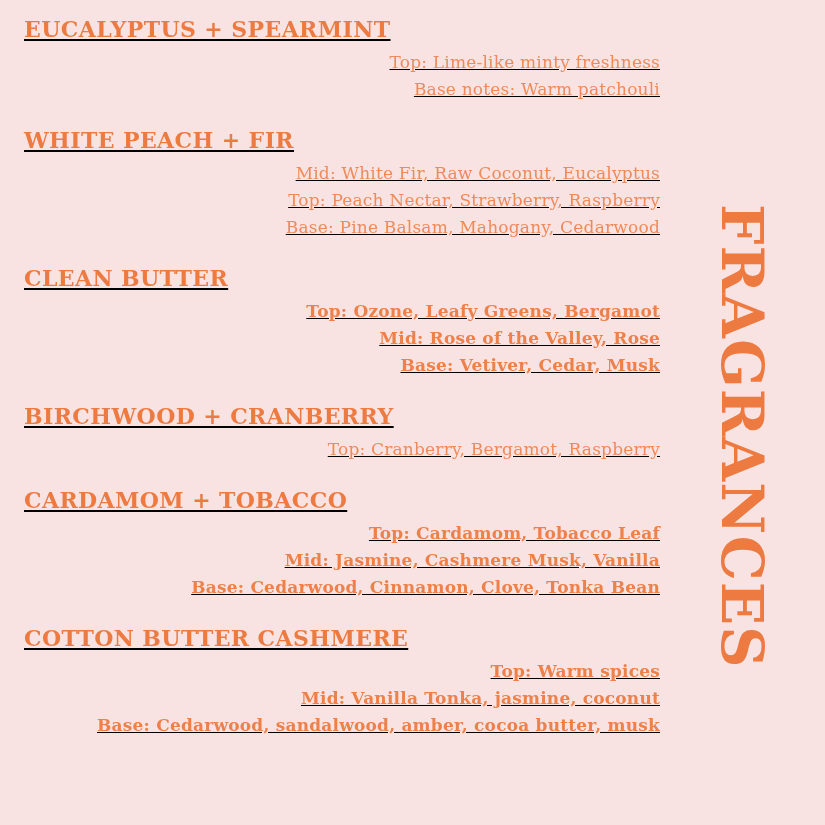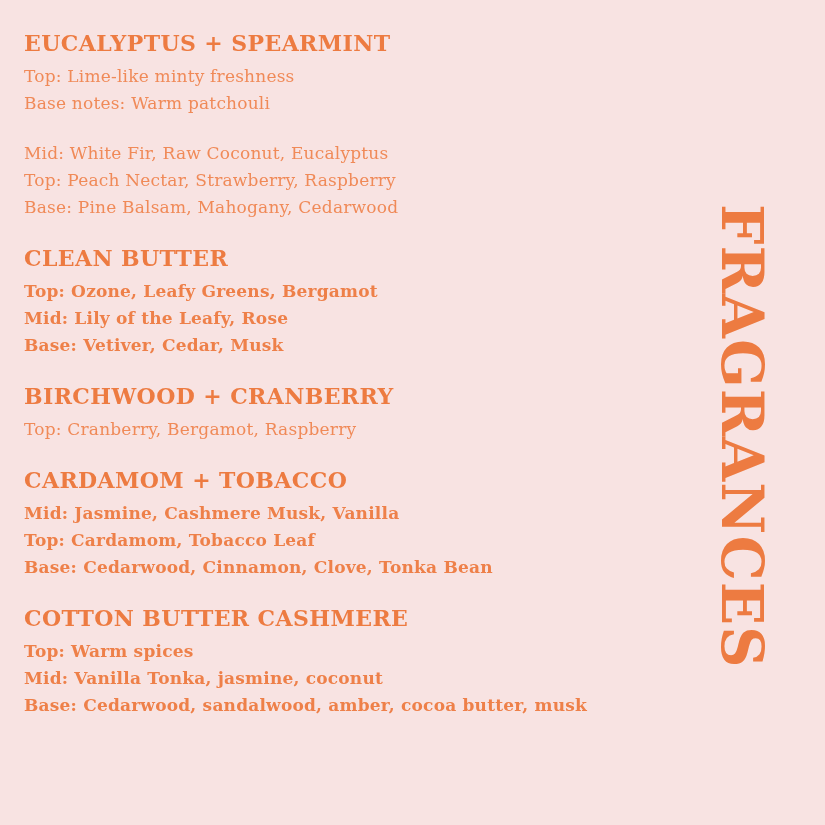--- a/index.html
+++ b/index.html
@@ -13,39 +13,41 @@
     width: 825px;
     height: 825px;
     overflow: hidden;
   }
   body {
     background: var(--background, #F8E3E2);
     font-family: "DejaVu Serif", serif;
     position: relative;
   }
   .content {
-    padding: 29px 0 0 24px;
+    padding: 15px 0 0 24px;
     width: 660px;
+    text-decoration: underline;
   }
   .fragrance {
     margin-bottom: 23px;
   }
   .fragrance-name {
     color: var(--heading, #ED7B41);
     font-size: 22px;
     line-height: 28px;
     font-weight: bold;
     letter-spacing: 0.4px;
     margin-bottom: 6px;
   }
   .note {
     color: var(--note, #F08A58);
     font-size: 17px;
     line-height: 27px;
     letter-spacing: 0.2px;
+    text-align: right;
   }
   .notes.bold .note {
     font-weight: bold;
     color: var(--note_bold, #EE8049);
   }
   .vertical-title {
     position: absolute;
     top: 204px;
     right: 54px;
     writing-mode: vertical-rl;
@@ -64,48 +66,49 @@
 
   <section class="fragrance">
     <h2 class="fragrance-name">EUCALYPTUS + SPEARMINT</h2>
     <div class="notes">
       <p class="note">Top: Lime-like minty freshness</p>
       <p class="note">Base notes: Warm patchouli</p>
     </div>
   </section>
 
   <section class="fragrance">
+    <h2 class="fragrance-name">WHITE PEACH + FIR</h2>
     <div class="notes">
       <p class="note">Mid: White Fir, Raw Coconut, Eucalyptus</p>
       <p class="note">Top: Peach Nectar, Strawberry, Raspberry</p>
       <p class="note">Base: Pine Balsam, Mahogany, Cedarwood</p>
     </div>
   </section>
 
   <section class="fragrance">
     <h2 class="fragrance-name">CLEAN BUTTER</h2>
     <div class="notes bold">
       <p class="note">Top: Ozone, Leafy Greens, Bergamot</p>
-      <p class="note">Mid: Lily of the Leafy, Rose</p>
+      <p class="note">Mid: Rose of the Valley, Rose</p>
       <p class="note">Base: Vetiver, Cedar, Musk</p>
     </div>
   </section>
 
   <section class="fragrance">
     <h2 class="fragrance-name">BIRCHWOOD + CRANBERRY</h2>
     <div class="notes">
       <p class="note">Top: Cranberry, Bergamot, Raspberry</p>
     </div>
   </section>
 
   <section class="fragrance">
     <h2 class="fragrance-name">CARDAMOM + TOBACCO</h2>
     <div class="notes bold">
+      <p class="note">Top: Cardamom, Tobacco Leaf</p>
       <p class="note">Mid: Jasmine, Cashmere Musk, Vanilla</p>
-      <p class="note">Top: Cardamom, Tobacco Leaf</p>
       <p class="note">Base: Cedarwood, Cinnamon, Clove, Tonka Bean</p>
     </div>
   </section>
 
   <section class="fragrance">
     <h2 class="fragrance-name">COTTON BUTTER CASHMERE</h2>
     <div class="notes bold">
       <p class="note">Top: Warm spices</p>
       <p class="note">Mid: Vanilla Tonka, jasmine, coconut</p>
       <p class="note">Base: Cedarwood, sandalwood, amber, cocoa butter, musk</p>

